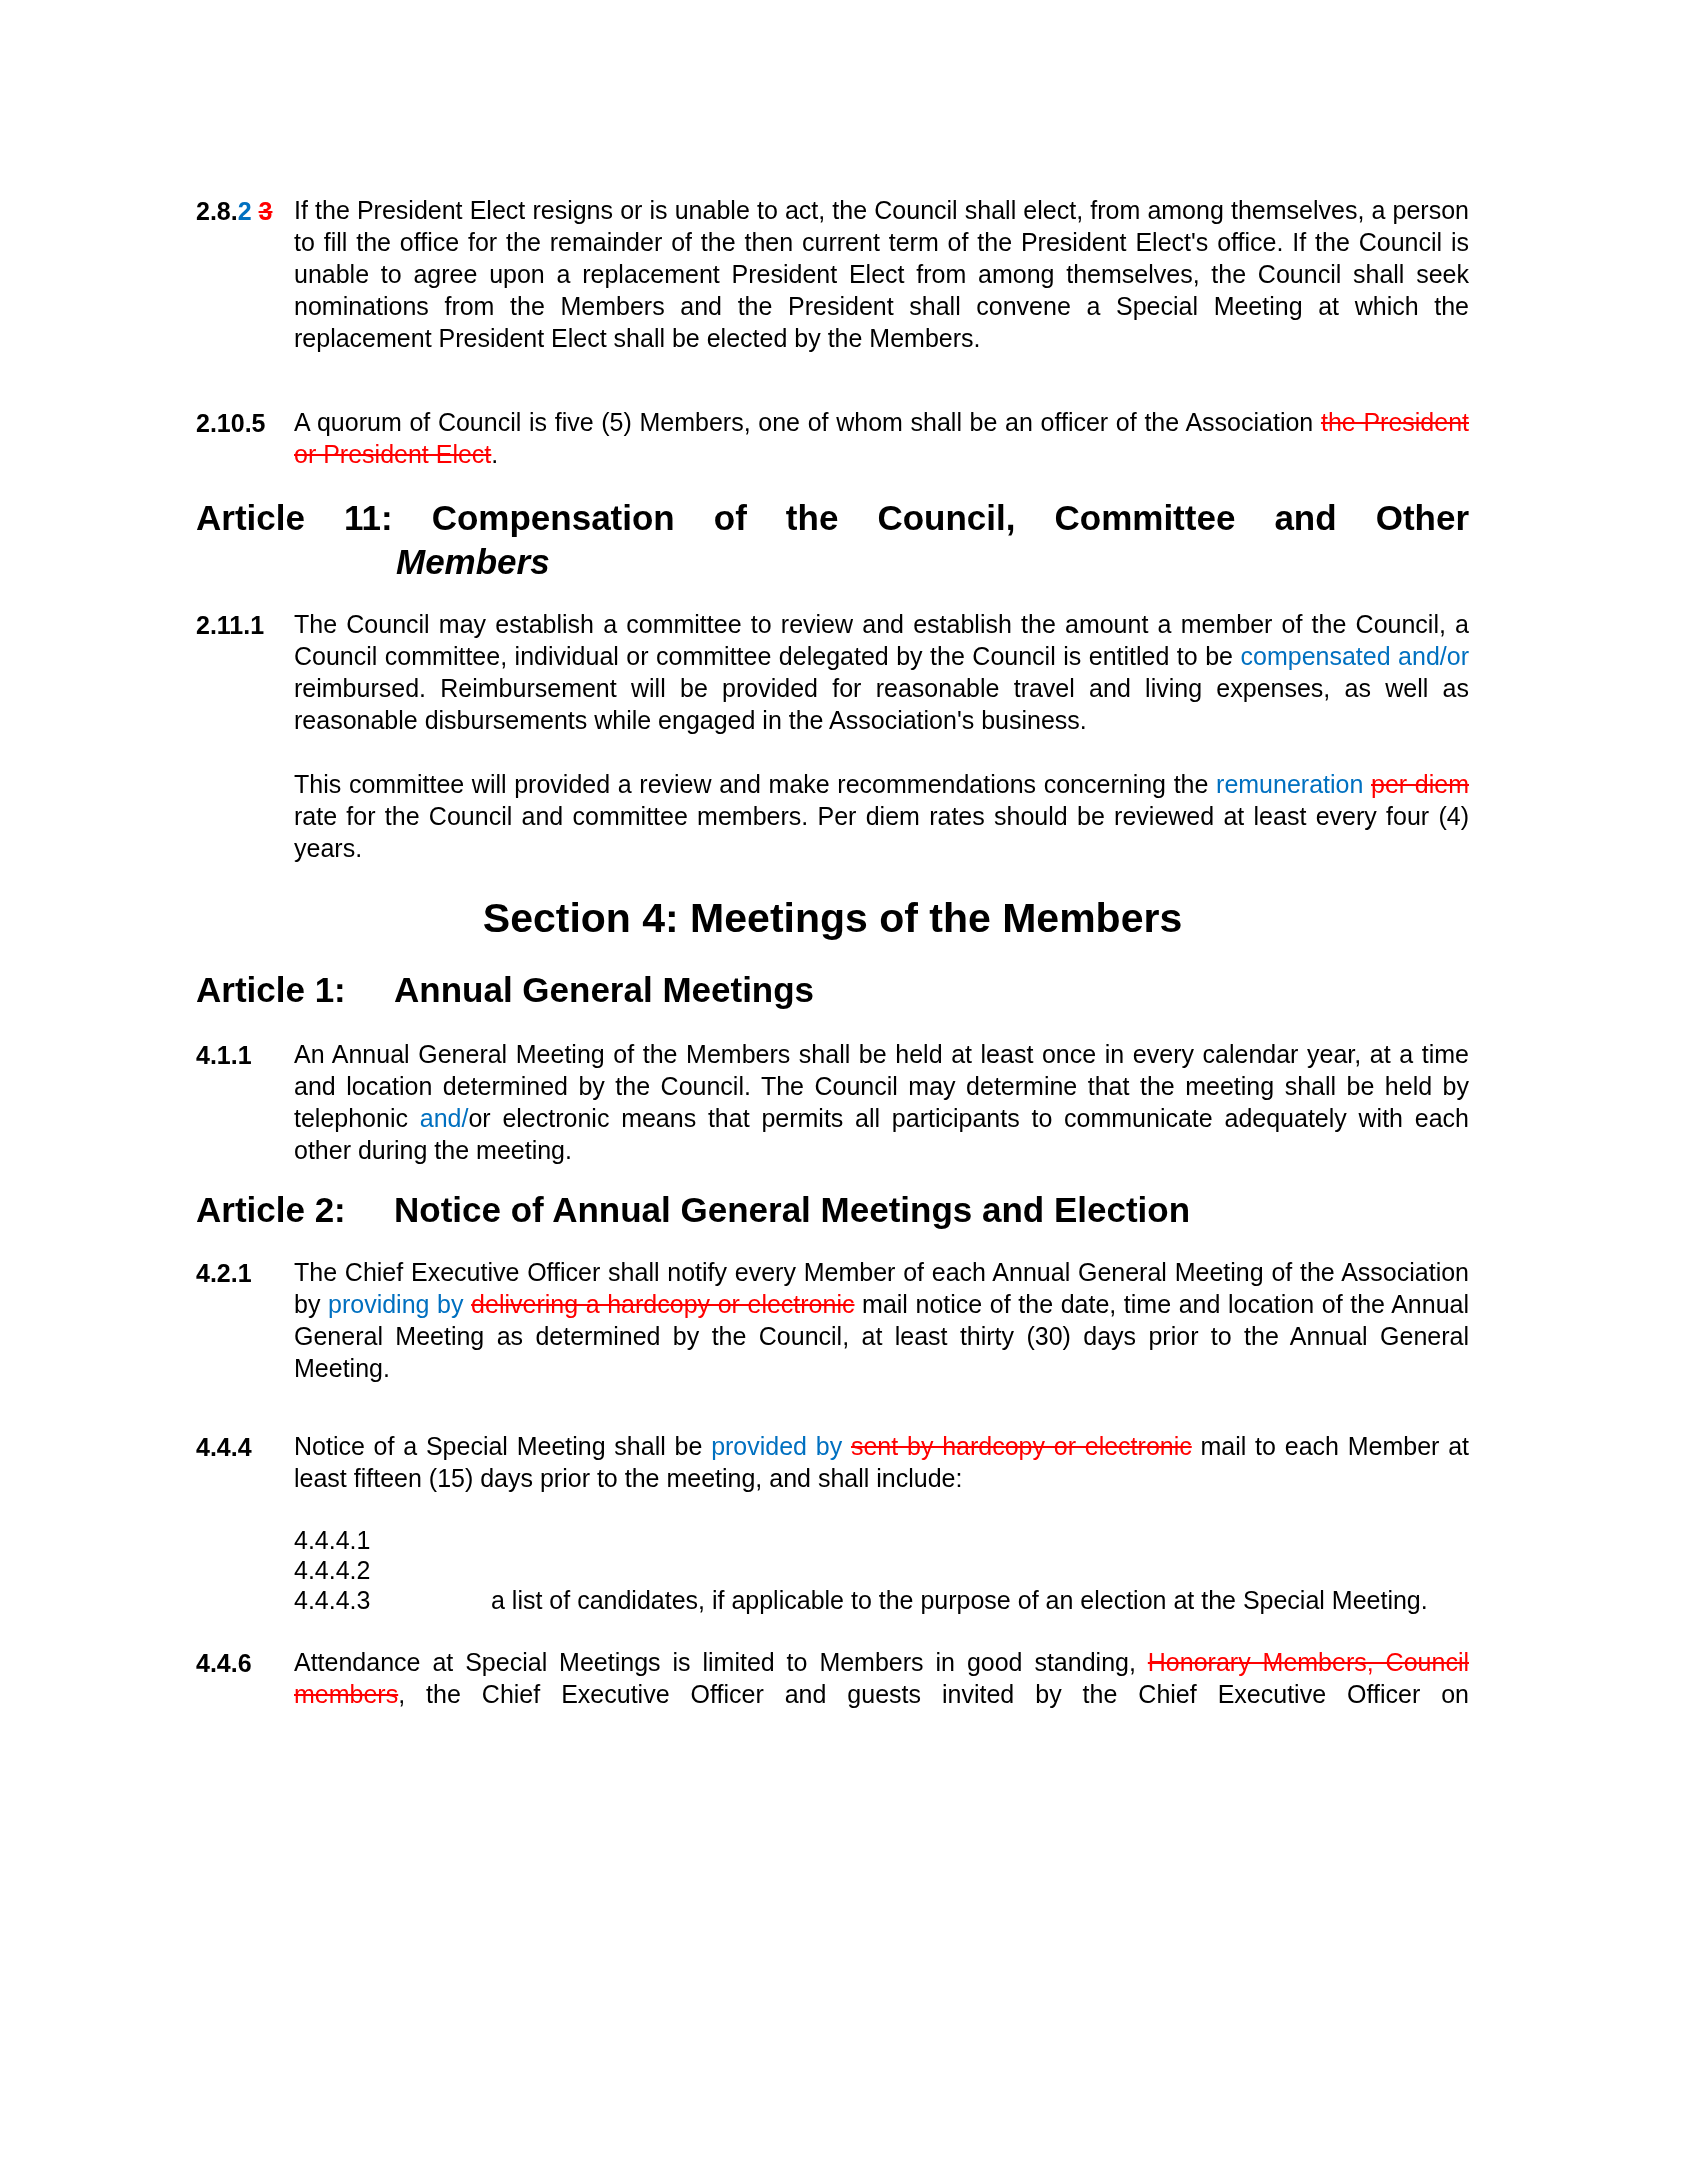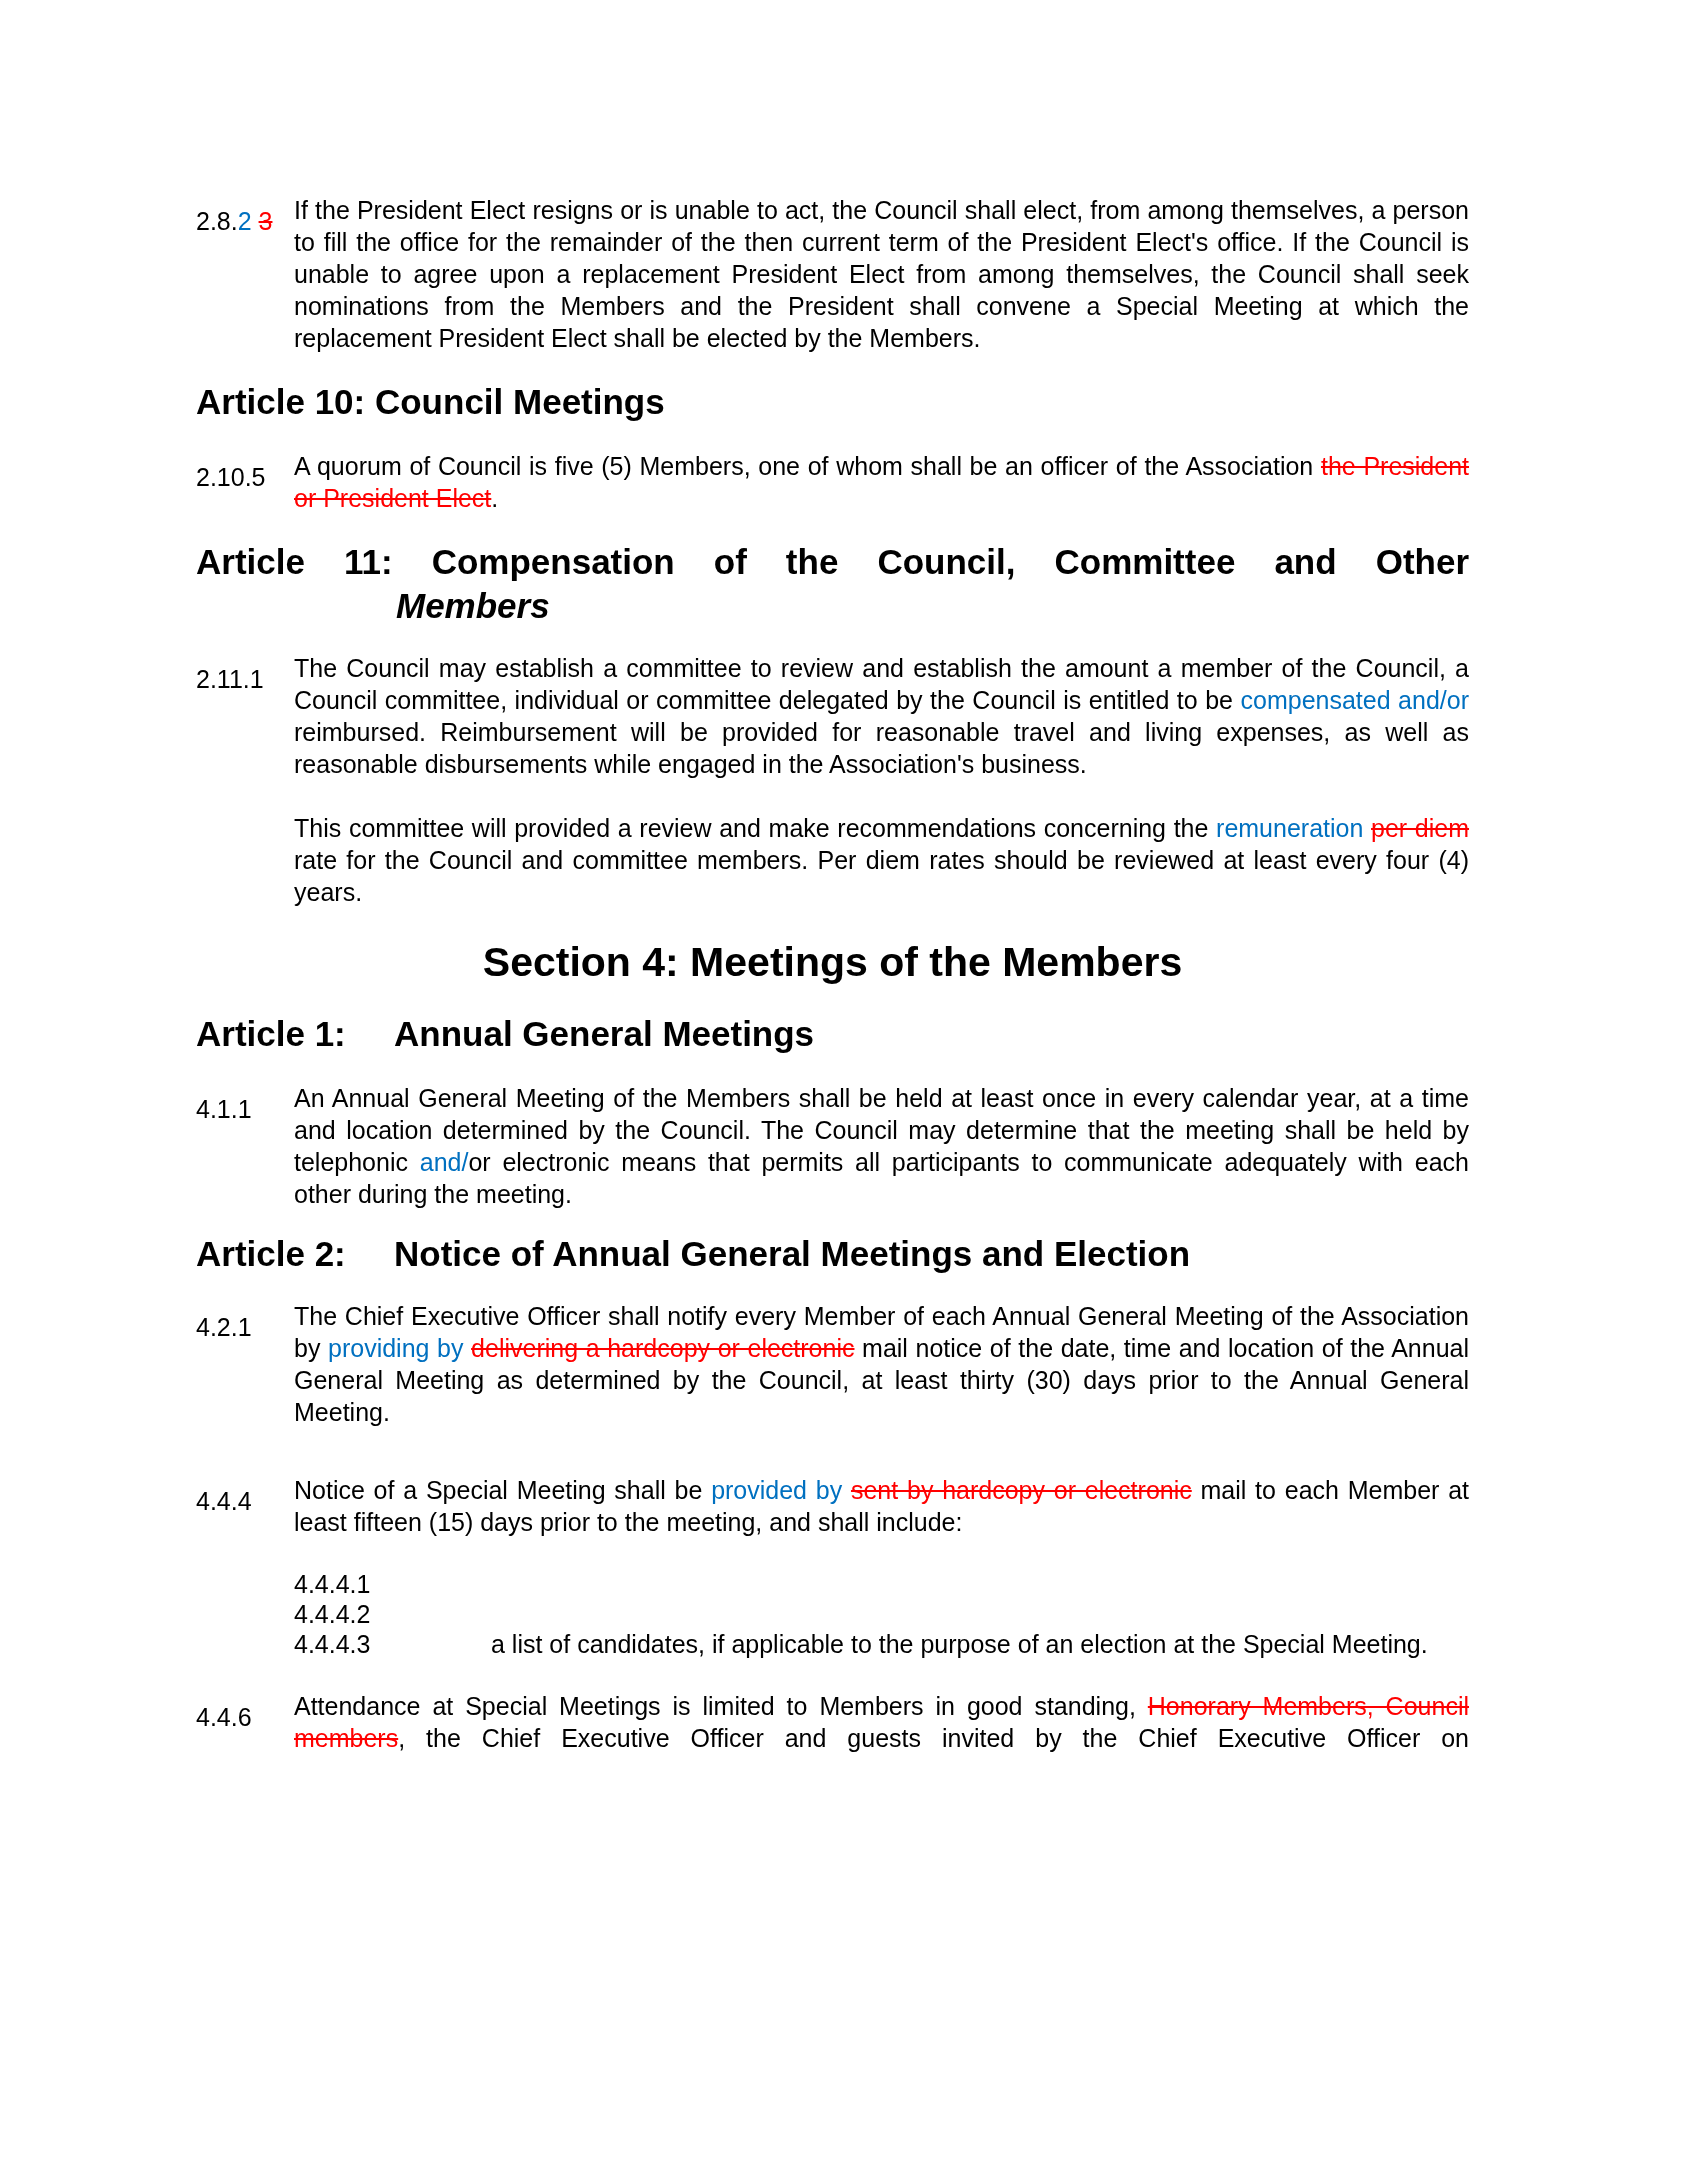--- a/index.html
+++ b/index.html
@@ -20,21 +20,22 @@
     .para {
       position: relative;
       font-size: 25px;
       line-height: 32px;
       text-align: justify;
       text-align-last: left;
     }
     .para .num {
       position: absolute;
       left: 0;
-      top: 11px;
+      top: 1px;
+      font-weight: bold;
     }
     .para .body {
       margin-left: 98px;
     }
     .ins { color: #0070C0; }
     .del { color: #FF0000; text-decoration: line-through; text-decoration-thickness: 2px; }
     h2.article {
       font-size: 35px;
       font-weight: bold;
       margin: 0;
@@ -70,21 +71,20 @@
 
 <div class="page">
 
   <div class="para">
     <span class="num"><span>2.8.</span><span class="ins">2</span> <span class="del">3</span></span>
     <div class="body">If the President Elect resigns or is unable to act, the Council shall elect, from among themselves, a person to fill the office for the remainder of the then current term of the President Elect's office. If the Council is unable to agree upon a replacement President Elect from among themselves, the Council shall seek nominations from the Members and the President shall convene a Special Meeting at which the replacement President Elect shall be elected by the Members.</div>
   </div>
 
   <div style="height:26px"></div>
 
-  <h2 class="article">Article 10: Council Meetings</h2>
 
   <div style="height:26px"></div>
 
   <div class="para">
     <span class="num">2.10.5</span>
     <div class="body"><span>A quorum of Council is five (5) Members, one of whom shall be an officer of the Association </span><span class="del">the President or President Elect</span><span>.</span></div>
   </div>
 
   <div style="height:26px"></div>
 

